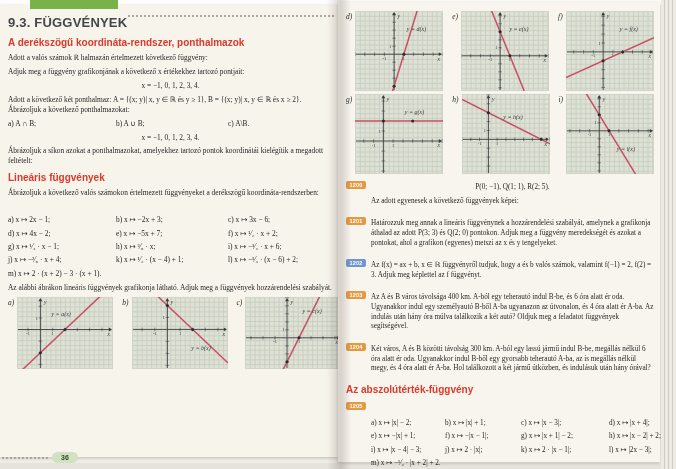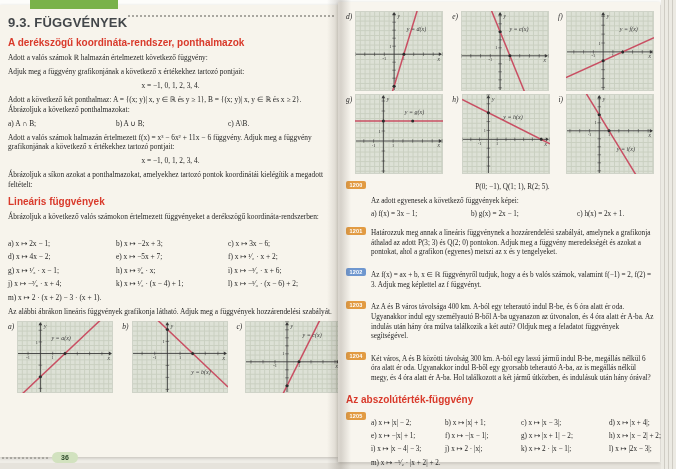--- a/index.html
+++ b/index.html
@@ -25,21 +25,21 @@
   .content{position:absolute;}
   .cl{left:8px;top:10px;width:325px;}
   .cr{left:8px;top:6px;width:308px;}
   h1{margin:0 0 2px 0;font:bold 13px/16px "Liberation Sans",sans-serif;color:#43474a;letter-spacing:.2px;}
   h2{margin:6px 0 3px 0;font:bold 10px/12px "Liberation Sans",sans-serif;color:#d93a2b;}
   p{margin:4px 0;font-size:7.4px;line-height:1.34;}
   .center{text-align:center;}
   .row3{display:grid;grid-template-columns:108px 112px 1fr;margin:1px 0 2px 0;font-size:7.4px;line-height:1.34;}
   .linear{row-gap:3.5px;margin-top:17px;}
   .rowopts{display:grid;grid-template-columns:100px 106px 1fr;font-size:7.2px;margin-top:1px;}
-  .grid4{display:grid;grid-template-columns:74px 76px 88px 1fr;row-gap:3.5px;font-size:7.2px;margin-top:8px;}
+  .grid4{display:grid;grid-template-columns:74px 76px 88px 1fr;row-gap:3.5px;font-size:7.2px;margin-top:18px;}
   .li{white-space:nowrap;}
   .graph-row{display:flex;gap:9px;margin-top:3px;}
   .gcell{display:flex;align-items:flex-start;}
   .glabel{font-style:italic;font-size:7.5px;margin-right:3px;margin-top:1px;}
   .graph{position:relative;background-color:#dde1d6;
          background-image:linear-gradient(to right,#c9cfc0 .5px,transparent .5px),
                           linear-gradient(to bottom,#c9cfc0 .5px,transparent .5px);
          background-size:4.8px 4.8px;box-shadow:0 0 0 1px #cfd3c8 inset;}
   .g-left{width:96px;height:72px;}
   .g-right{width:88px;height:80px;}
@@ -67,21 +67,20 @@
       <h2>A derékszögű koordináta-rendszer, ponthalmazok</h2>
       <p>Adott a valós számok ℝ halmazán értelmezett következő függvény:</p>
       <p>Adjuk meg a függvény grafikonjának a következő x értékekhez tartozó pontjait:</p>
       <p class="center">x = −1,  0,  1,  2,  3,  4.</p>
       <p>Adott a következő két ponthalmaz: A = {(x; y)| x, y ∈ ℝ és y ≥ 1},  B = {(x; y)| x, y ∈ ℝ és x ≥ 2}. Ábrázoljuk a következő ponthalmazokat:</p>
       <div class="row3">
           <span class="li">a) A ∩ B;</span>
           <span class="li">b) A ∪ B;</span>
           <span class="li">c) A\B.</span>
         </div>
-      <p>Adott a valós számok halmazán értelmezett f(x) = x³ − 6x² + 11x − 6 függvény. Adjuk meg a függvény grafikonjának a következő x értékekhez tartozó pontjait:</p>
       <p class="center">x = −1,  0,  1,  2,  3,  4.</p>
       <p>Ábrázoljuk a síkon azokat a ponthalmazokat, amelyekhez tartozó pontok koordinátái kielégítik a megadott feltételt:</p>
       <h2>Lineáris függvények</h2>
       <p>Ábrázoljuk a következő valós számokon értelmezett függvényeket a derékszögű koordináta-rendszerben:</p>
       <div class="row3 linear">
           <span class="li">a) x ↦ 2x − 1;</span>
           <span class="li">b) x ↦ −2x + 3;</span>
           <span class="li">c) x ↦ 3x − 6;</span>
           <span class="li">d) x ↦ 4x − 2;</span>
           <span class="li">e) x ↦ −5x + 7;</span>
@@ -427,25 +426,20 @@
               </svg>
             </div>
           </div>
         </div>
 
       <div class="problem">
         <span class="badge" data-color="orange">1200</span>
         <div class="ptext">
           <p class="center">P(0; −1),    Q(1; 1),    R(2; 5).</p>
           <p>Az adott egyenesek a következő függvények képei:</p>
-          <div class="rowopts">
-              <span class="li">a) f(x) = 3x − 1;</span>
-              <span class="li">b) g(x) = 2x − 1;</span>
-              <span class="li">c) h(x) = 2x + 1.</span>
-            </div>
         </div>
       </div>
 
       <div class="problem">
         <span class="badge" data-color="orange">1201</span>
         <div class="ptext">
             <p>Határozzuk meg annak a lineáris függvénynek a hozzárendelési szabályát, amelynek a grafikonja áthalad az adott P(3; 3) és Q(2; 0) pontokon. Adjuk meg a függvény meredekségét és azokat a pontokat, ahol a grafikon (egyenes) metszi az x és y tengelyeket.</p>
           </div>
       </div>
 

